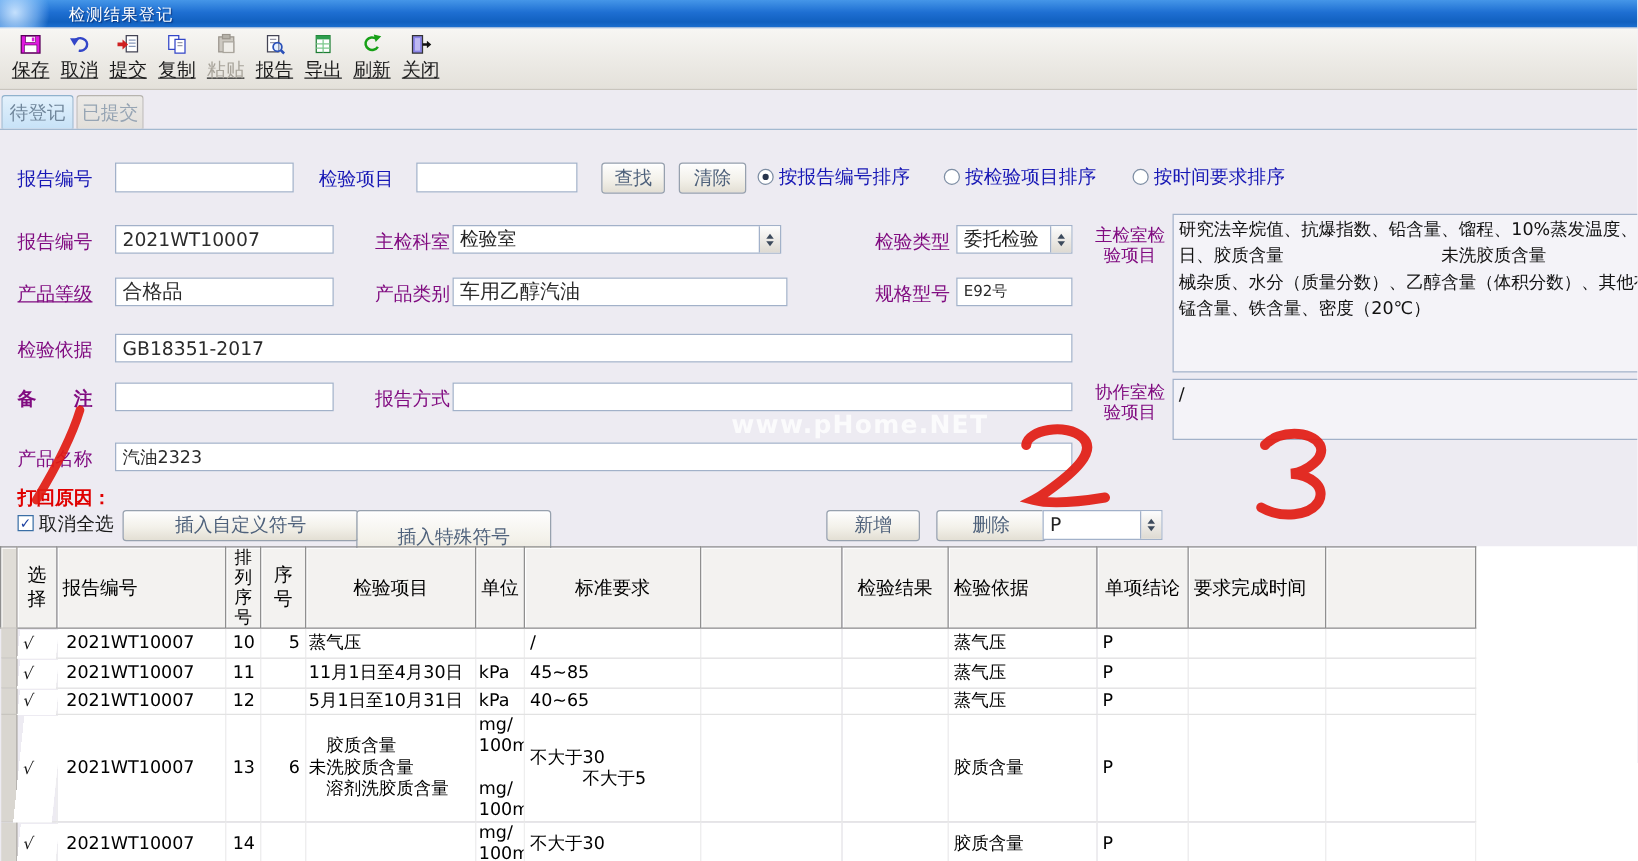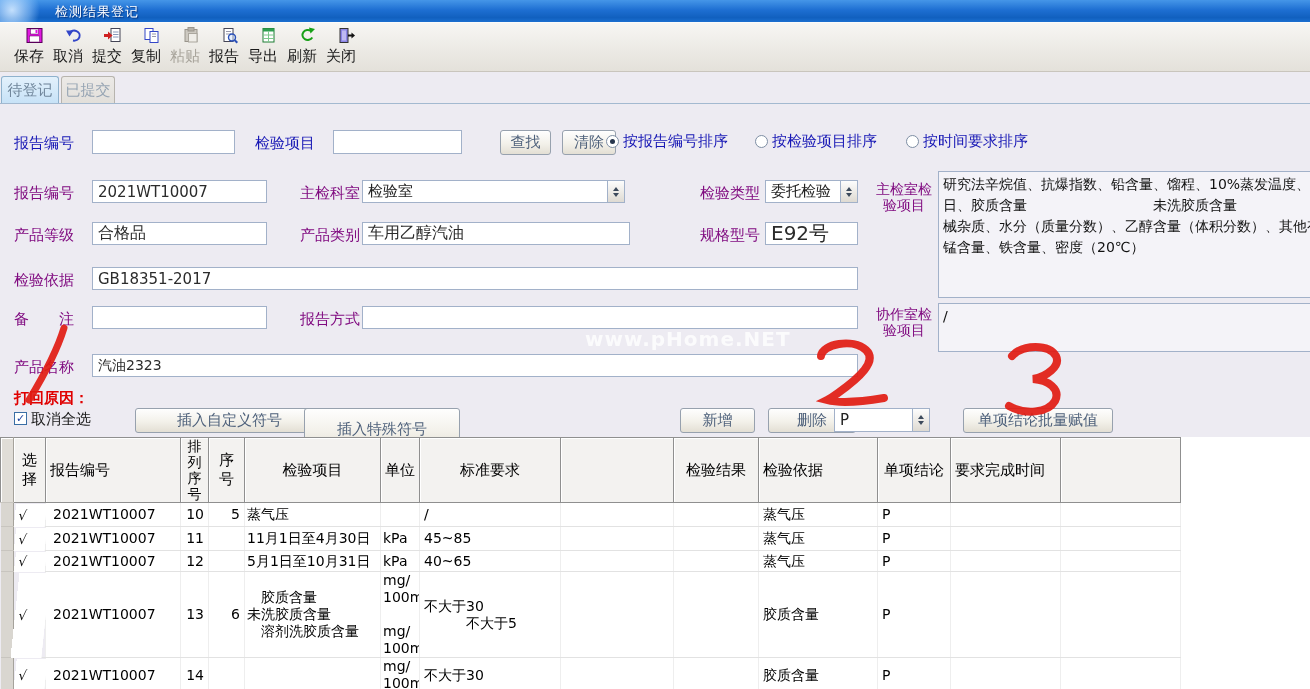--- a/index.html
+++ b/index.html
@@ -13,21 +13,21 @@
     border-bottom:1px solid #0c4da5;}
   .title-glow{left:-18px;top:-16px;width:60px;height:52px;border-radius:50%;
     background:radial-gradient(circle,rgba(205,230,255,.95) 0%,rgba(150,200,250,.55) 45%,rgba(150,200,250,0) 70%);}
   .title-text{left:55px;top:3px;color:#fff;font-size:13px;letter-spacing:1px;text-shadow:1px 1px 1px rgba(0,10,60,.55);}
 
   
   .toolbar{left:0;top:22px;width:1310px;height:50px;
     background:linear-gradient(180deg,#f7f6f3 0%,#ebe9e4 60%,#e4e1da 100%);
     border-top:1px solid #fbfbfa;border-bottom:1px solid #c9c5bd;
     display:flex;align-items:flex-start;padding-left:5px;box-sizing:border-box;}
-  .tb-btn{width:39px;height:46px;margin-top:2px;display:flex;flex-direction:column;align-items:flex-end;justify-content:flex-start;cursor:default;}
+  .tb-btn{width:39px;height:46px;margin-top:2px;display:flex;flex-direction:column;align-items:center;justify-content:flex-start;cursor:default;text-decoration:underline;}
   .tb-btn .ic{height:19px;margin-top:2px;}
   .tb-btn .tb-lbl{font-size:15px;color:#1a1a1a;line-height:20px;}
   .tb-btn.disabled .tb-lbl{color:#a8a49b;}
 
   
   .tab{top:76px;height:27px;box-sizing:border-box;border-radius:3px 3px 0 0;
     display:flex;align-items:center;justify-content:center;font-size:15px;}
   .tab.active{left:1px;width:58px;background:linear-gradient(180deg,#e3f1fc,#c7e2f7);
     border:1px solid #8fb2cd;border-bottom:none;color:#70869b;}
   .tab.inactive{left:61px;width:54px;background:linear-gradient(180deg,#eceae7,#e2dfda);
@@ -49,21 +49,21 @@
   .spin{width:16px;align-self:stretch;border-left:1px solid #a2b1c9;
     background:linear-gradient(180deg,#fdfdfd,#dedad2);display:flex;flex-direction:column;align-items:center;justify-content:center;gap:2px;}
   .spin i{display:block;width:0;height:0;}
   .spin .up{border-left:3px solid transparent;border-right:3px solid transparent;border-bottom:4px solid #3c4a5c;}
   .spin .dn{border-left:3px solid transparent;border-right:3px solid transparent;border-top:4px solid #3c4a5c;}
 
   
   .btn{background:linear-gradient(180deg,#fefefe 0%,#f3f1ea 55%,#e3dfd4 100%);
     border:1px solid #97a1ae;border-radius:3px;box-sizing:border-box;
     display:flex;align-items:center;justify-content:center;
-    font-size:15px;color:#4e617b;cursor:default;box-shadow:inset 0 1px 0 #fff;white-space:nowrap;margin-left:19px;}
+    font-size:15px;color:#4e617b;cursor:default;box-shadow:inset 0 1px 0 #fff;white-space:nowrap;}
   .btn.small-text{font-size:13px;}
 
   
   .radio-group{display:flex;align-items:center;}
   .radio{width:11px;height:11px;border-radius:50%;border:1px solid #7e8ea4;background:#fff;
     display:inline-flex;align-items:center;justify-content:center;margin-right:4px;flex:0 0 auto;}
   .radio.sel::after{content:'';width:5px;height:5px;border-radius:50%;background:#27354d;}
   .checkbox{width:13px;height:13px;background:#fff;border:1px solid #3a6ea5;box-sizing:border-box;
     display:inline-flex;align-items:center;justify-content:center;font-size:11px;font-weight:bold;color:#1b3fa0;line-height:11px;}
 
@@ -243,57 +243,56 @@
         <i class="dn"></i>
       </span>
   </div>
   <div class="abs lbl-purple" style="left:873px;top:181px;width:62px;text-align:center;font-size:14px;line-height:16px;">主检室检
 验项目</div>
   <div class="abs tarea" style="left:938px;top:171px;width:460px;height:127px;">研究法辛烷值、抗爆指数、铅含量、馏程、10%蒸发温度、50%蒸
 日、胶质含量　　　　　　　　　未洗胶质含量　　　　　　　溶
 械杂质、水分（质量分数）、乙醇含量（体积分数）、其他有机
 锰含量、铁含量、密度（20℃）</div>
 
-  <div class="abs lbl-purple" style="left:14px;top:226px;">产品等级</div>
+  <div class="abs lbl-purple" style="left:14px;top:226px;text-decoration:underline;">产品等级</div>
   <input class="abs tinput" style="left: 92px; top: 222px; width: 175px; height: 23px; font-size: 16px;" value="合格品">
   <div class="abs lbl-purple" style="left:300px;top:226px;">产品类别</div>
   <input class="abs tinput" style="left: 362px; top: 222px; width: 268px; height: 23px; font-size: 16px;" value="车用乙醇汽油">
   <div class="abs lbl-purple" style="left:700px;top:226px;">规格型号</div>
-  <input class="abs tinput" style="left: 765px; top: 222px; width: 93px; height: 23px; font-size: 20px;" value="E92号">
+  <input class="abs tinput" style="left: 765px; top: 222px; width: 93px; height: 23px; font-size: 12px;" value="E92号">
 
   <div class="abs lbl-purple" style="left:14px;top:271px;">检验依据</div>
   <input class="abs tinput" style="left: 92px; top: 267px; width: 766px; height: 23px;" value="GB18351-2017">
 
-  <div class="abs lbl-purple" style="left:14px;top:310px;">备　　注</div>
+  <div class="abs lbl-purple" style="left:14px;top:310px;font-weight:bold;">备　　注</div>
   <input class="abs tinput" style="left: 92px; top: 306px; width: 175px; height: 23px;" value="">
   <div class="abs lbl-purple" style="left:300px;top:310px;">报告方式</div>
   <input class="abs tinput" style="left: 362px; top: 306px; width: 496px; height: 23px;" value="">
   <div class="abs lbl-purple" style="left:873px;top:306px;width:62px;text-align:center;font-size:14px;line-height:16px;">协作室检
 验项目</div>
   <div class="abs tarea" style="left:938px;top:303px;width:460px;height:49px;">/</div>
 
   <div class="abs lbl-purple" style="left:14px;top:358px;">产品名称</div>
   <input class="abs tinput" style="left: 92px; top: 354px; width: 766px; height: 23px; font-size: 14px;" value="汽油2323">
 
   <div class="abs lbl-red" style="left:14px;top:389px;">打回原因：</div>
 
   <span class="abs checkbox" style="left:14px;top:412px;">✓</span>
   <div class="abs" style="left:31px;top:410px;font-size:15px;color:#1a1a1a;">取消全选</div>
-  <div class="abs btn" style="left:116px;top:408px;width:189px;height:25px;">插入自定义符号</div>
+  <div class="abs btn" style="left:98px;top:408px;width:189px;height:25px;">插入自定义符号</div>
   <div class="abs btn" style="left:285px;top:408px;width:156px;height:43px;">插入特殊符号</div>
   <div class="abs btn" style="left:661px;top:408px;width:75px;height:25px;">新增</div>
   <div class="abs btn" style="left:749px;top:408px;width:88px;height:25px;">删除</div>
   <div class="abs combo" style="left:834px;top:408px;width:96px;height:24px;">
     <span class="cval">P</span>
     <span class="spin">
         <i class="up"></i>
         <i class="dn"></i>
       </span>
   </div>
-  <div class="abs btn" style="left:944px;top:408px;width:150px;height:25px;">单项结论批量赋值</div>
 
   <div class="abs white-fill"></div>
   <div class="abs gridwrap">
     <table class="grid">
       <colgroup>
         <col style="width:13px">
           <col style="width:32px">
           <col style="width:135px">
           <col style="width:28px">
         <col style="width:36px">

